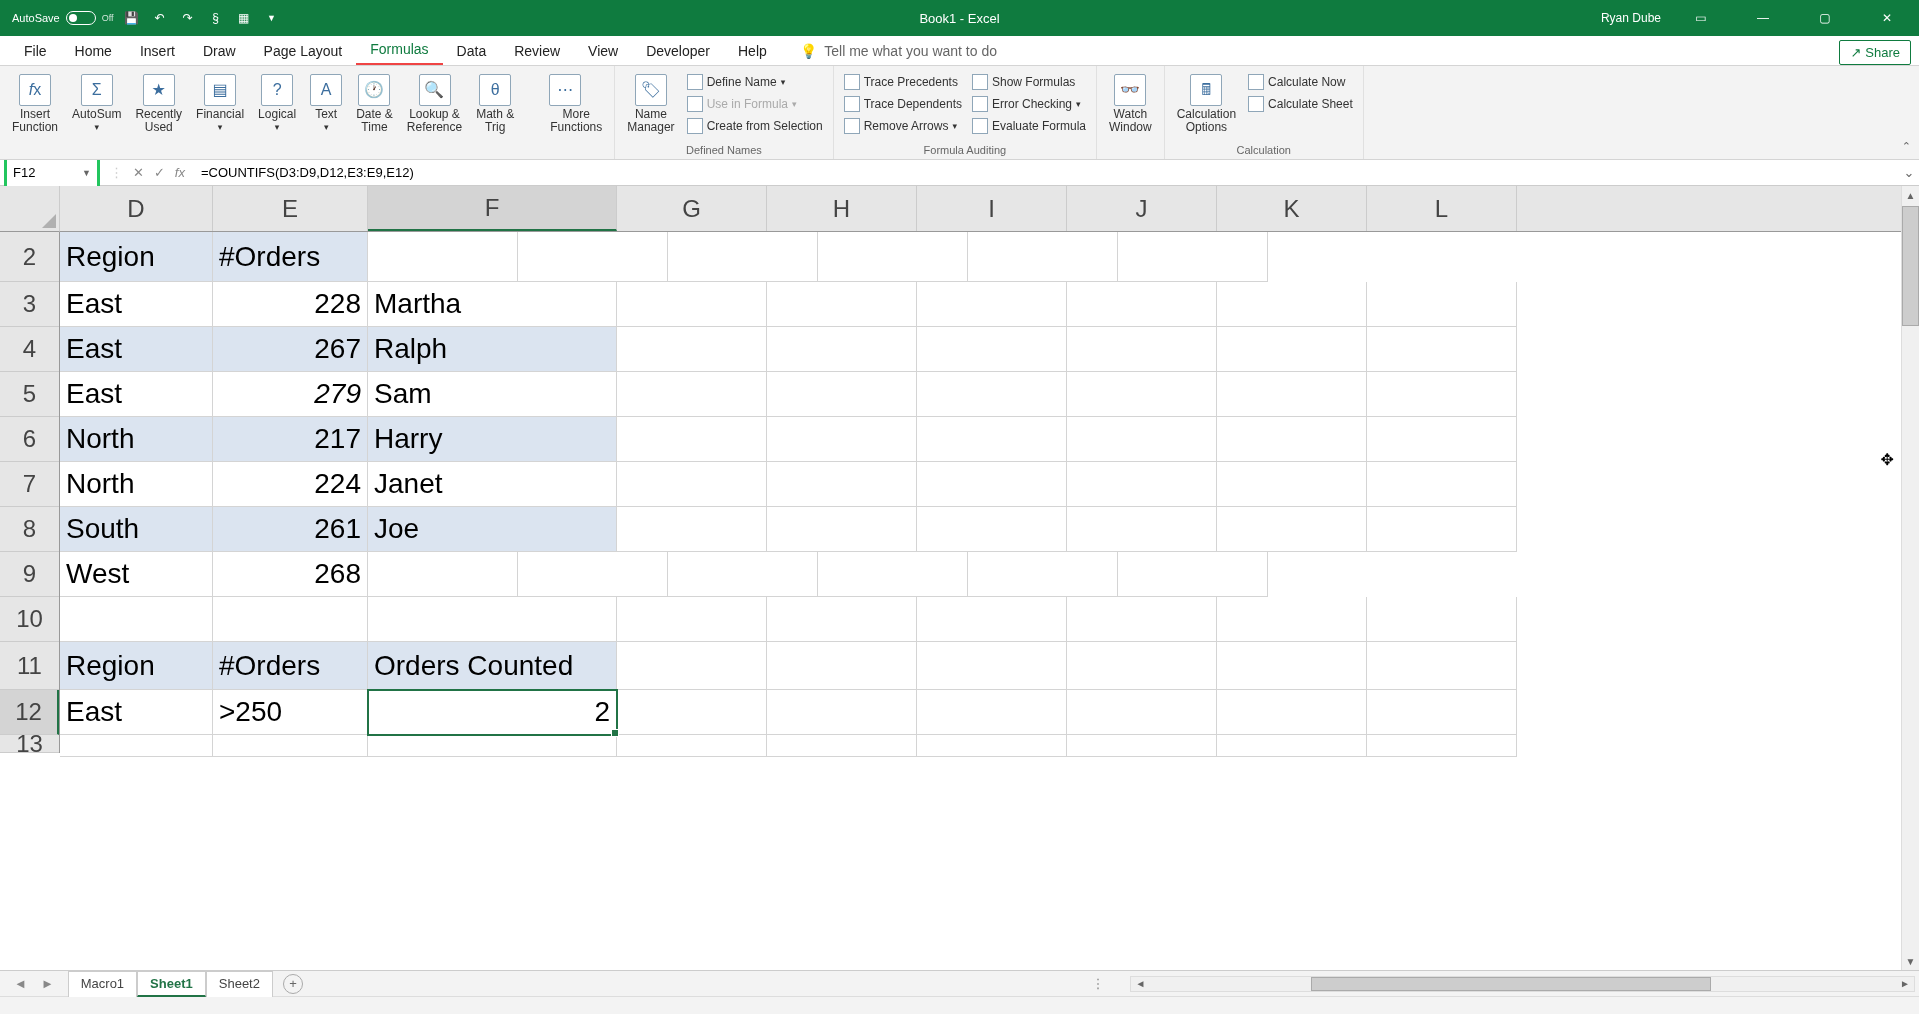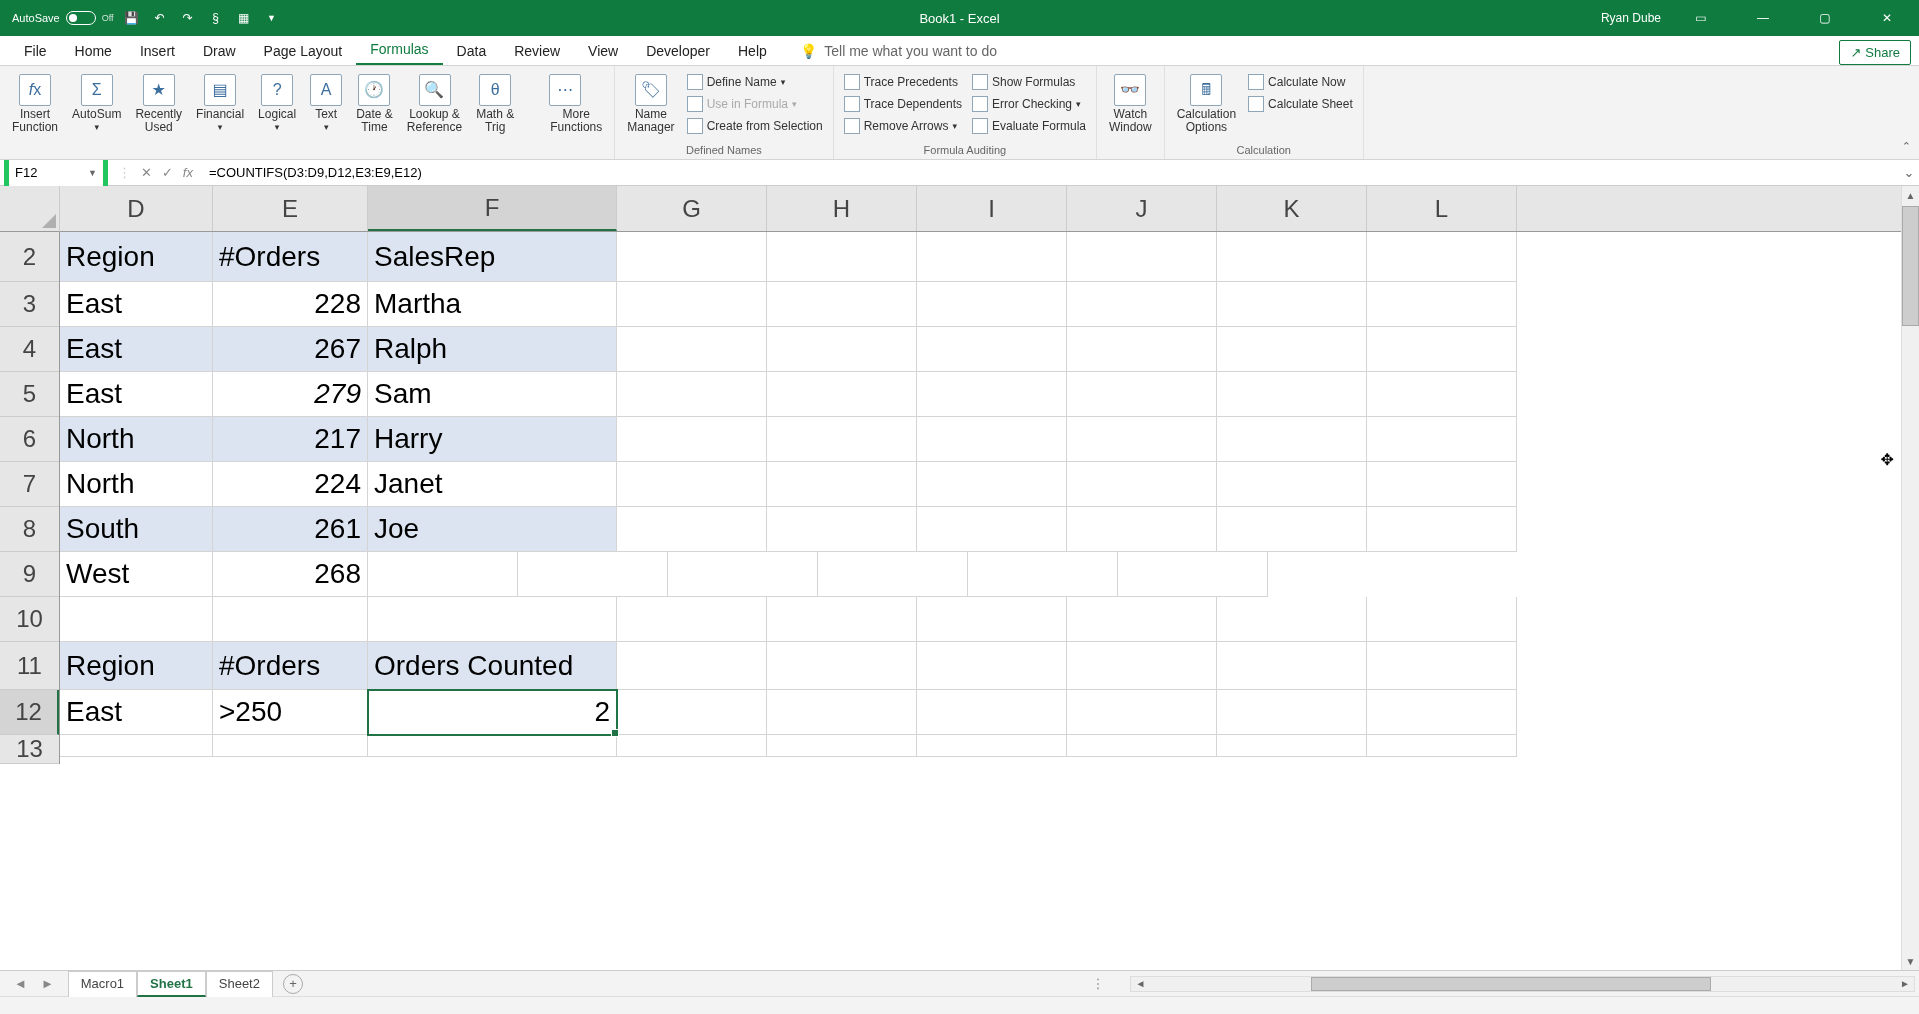--- a/index.html
+++ b/index.html
@@ -12,39 +12,39 @@
 .autosave-toggle { width: 30px; height: 14px; border: 1px solid #fff; border-radius: 8px; display: flex; align-items: center; padding: 0 2px; }
 .autosave-toggle::before { content: ""; width: 8px; height: 8px; background: #fff; border-radius: 50%; }
 .qat-btn { width: 20px; height: 20px; display: flex; align-items: center; justify-content: center; cursor: pointer; }
 .title-center { position: absolute; left: 50%; transform: translateX(-50%); font-size: 13px; }
 .title-right { margin-left: auto; display: flex; align-items: center; gap: 18px; padding-right: 10px; }
 .win-btn { width: 44px; height: 36px; display: flex; align-items: center; justify-content: center; cursor: pointer; }
 
 
 .ribbon-tabs { height: 30px; background: #fff; display: flex; align-items: flex-end; padding-left: 10px; font-size: 14px; color: #222; border-bottom: 1px solid #d4d4d4; }
 .ribbon-tab { padding: 6px 14px; cursor: pointer; }
-.ribbon-tab.active { color: #0f7b3f; border-bottom: 2px solid #15803d; font-weight: 400; }
+.ribbon-tab.active { color: #0f7b3f; border-bottom: 2px solid #ef4444; font-weight: 400; }
 .tell-me { display: flex; align-items: center; gap: 6px; margin-left: 10px; color: #666; padding: 6px 10px; }
 .share-btn { margin-left: auto; margin-right: 8px; padding: 4px 10px; border: 1px solid #0f7b3f; color: #0f7b3f; font-size: 13px; border-radius: 2px; cursor: pointer; display: flex; align-items: center; gap: 4px; }
 
 
 .ribbon { height: 94px; background: #f3f3f3; border-bottom: 1px solid #d4d4d4; display: flex; font-size: 12px; color: #333; position: relative; }
 .ribbon-group { display: flex; flex-direction: column; border-right: 1px solid #e0e0e0; padding: 4px 6px 0 6px; }
 .ribbon-group-body { display: flex; flex: 1; gap: 2px; align-items: flex-start; }
 .ribbon-group-label { text-align: center; font-size: 11px; color: #666; padding: 2px 0 3px; }
 .big-btn { display: flex; flex-direction: column; align-items: center; justify-content: flex-start; padding: 4px 6px; cursor: pointer; text-align: center; line-height: 1.1; gap: 2px; min-width: 42px; }
 .big-btn .ico { width: 32px; height: 32px; border: 1px solid #8fa6b8; border-radius: 2px; background: #fff; display: flex; align-items: center; justify-content: center; font-size: 16px; color: #3c6e9e; }
 .small-btn { display: flex; align-items: center; gap: 4px; padding: 2px 4px; cursor: pointer; font-size: 12px; }
 .small-btn .sico { width: 16px; height: 16px; border: 1px solid #8fa6b8; background: #fff; }
 .col-stack { display: flex; flex-direction: column; gap: 2px; padding-top: 2px; }
 .collapse-arrow { position: absolute; right: 8px; bottom: 6px; font-size: 11px; color: #666; cursor: pointer; }
 
 
 .name-formula { height: 26px; display: flex; align-items: center; border-bottom: 1px solid #ccc; background: #fff; font-size: 13px; }
-.name-box { width: 104px; border: 5px solid #22c55e; margin-left: 4px; padding: 16px 6px; display: flex; align-items: center; justify-content: space-between; background: #fff; }
+.name-box { width: 96px; border: 3px solid #22c55e; margin-left: 4px; padding: 16px 6px; display: flex; align-items: center; justify-content: space-between; background: #fff; }
 .name-box .dd { font-size: 9px; color: #666; }
 .fb-btns { display: flex; align-items: center; gap: 10px; padding: 0 10px; color: #888; }
 .fb-btns span { cursor: pointer; }
 .formula-input { flex: 1; padding: 2px 6px; font-size: 13px; color: #000; }
 .fb-expand { width: 20px; text-align: center; color: #666; cursor: pointer; }
 
 
 .grid-wrap { position: relative; height: 784px; overflow: hidden; background: #fff; }
 .corner { position: absolute; left: 0; top: 0; width: 60px; height: 46px; background: #e6e6e6; border-right: 1px solid #ccc; border-bottom: 1px solid #999; }
 .corner::after { content: ""; position: absolute; right: 3px; bottom: 3px; width: 0; height: 0; border-left: 14px solid transparent; border-bottom: 14px solid #b0b0b0; }
@@ -318,27 +318,26 @@
       <div class="row-h" style="height: 45px;">3</div>
       <div class="row-h" style="height: 45px;">4</div>
       <div class="row-h" style="height: 45px;">5</div>
       <div class="row-h" style="height: 45px;">6</div>
       <div class="row-h" style="height: 45px;">7</div>
       <div class="row-h" style="height: 45px;">8</div>
       <div class="row-h" style="height: 45px;">9</div>
       <div class="row-h" style="height: 45px; text-align: center;">10</div>
       <div class="row-h" style="height: 48px;">11</div>
       <div class="row-h active" style="height: 45px;">12</div>
-      <div class="row-h" style="height: 29px;">13</div>
+      <div class="row-h" style="height: 18px;">13</div>
     </div>
   <div class="cells" id="cells">
       <div class="row alt" style="height: 50px;">
         <div class="cell data-col" style="width: 153px;">Region</div>
         <div class="cell data-col" style="width: 155px;">#Orders</div>
-        <div class="cell data-col" style="width: 249px;">SalesRep</div>
         <div class="cell" style="width: 150px;"></div>
         <div class="cell" style="width: 150px;"></div>
         <div class="cell" style="width: 150px;"></div>
         <div class="cell" style="width: 150px;"></div>
         <div class="cell" style="width: 150px;"></div>
         <div class="cell" style="width: 150px;"></div>
       </div>
       <div class="row" style="height: 45px;">
         <div class="cell data-col" style="width: 153px;">East</div>
         <div class="cell data-col num" style="width: 155px;">228</div>

